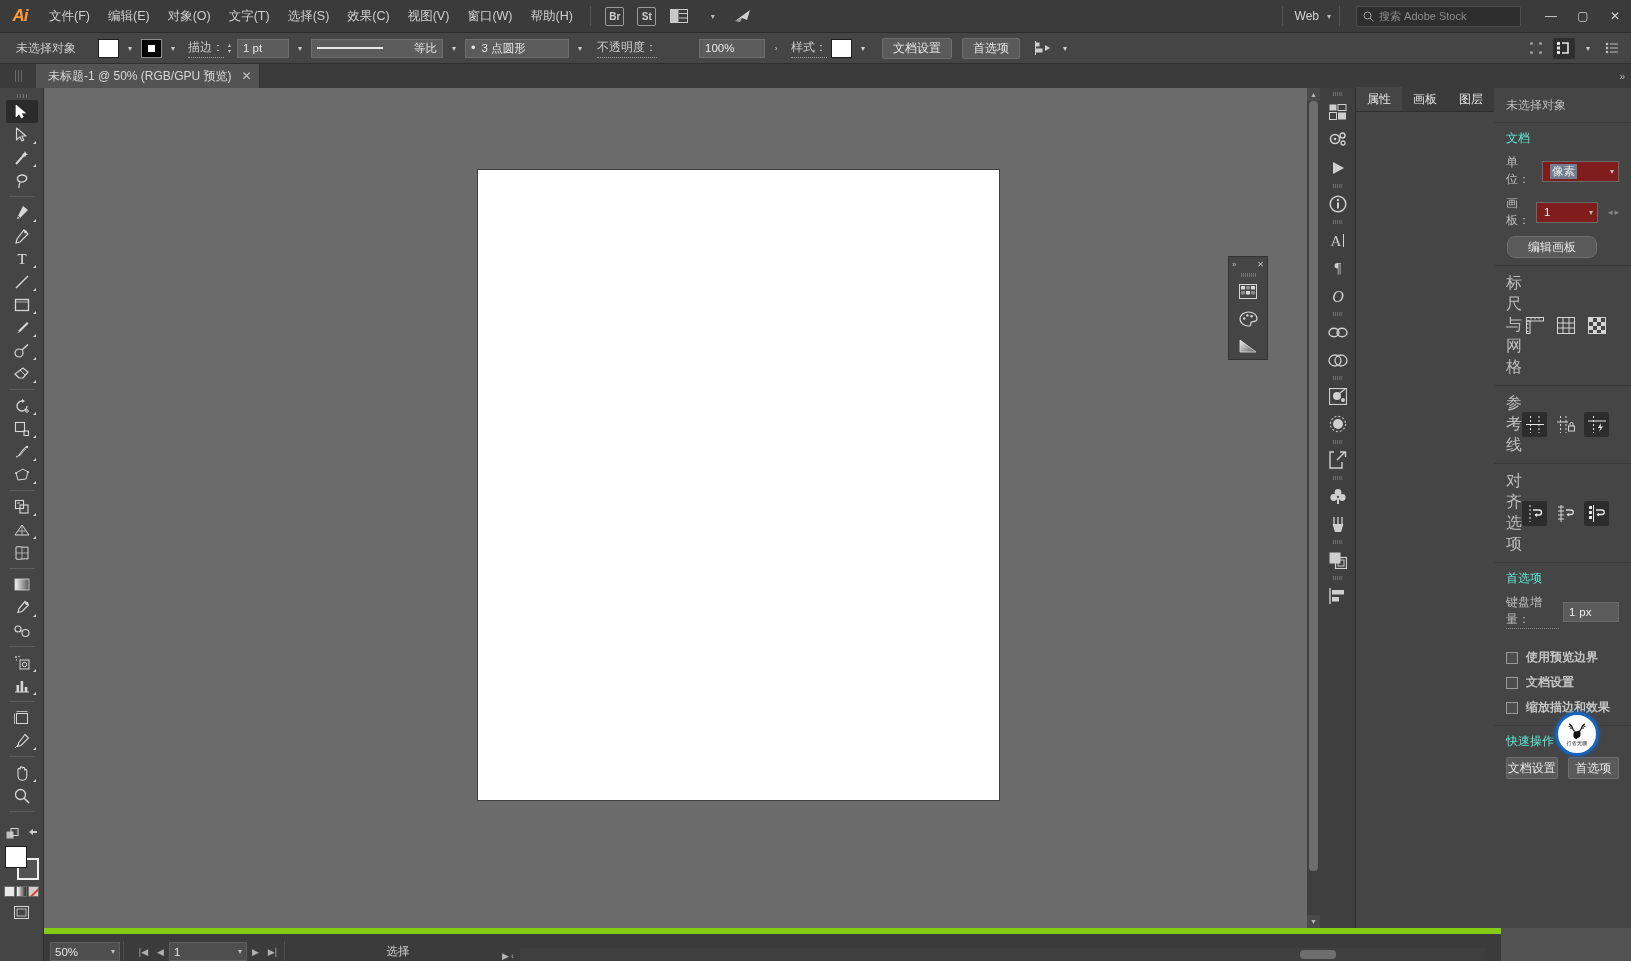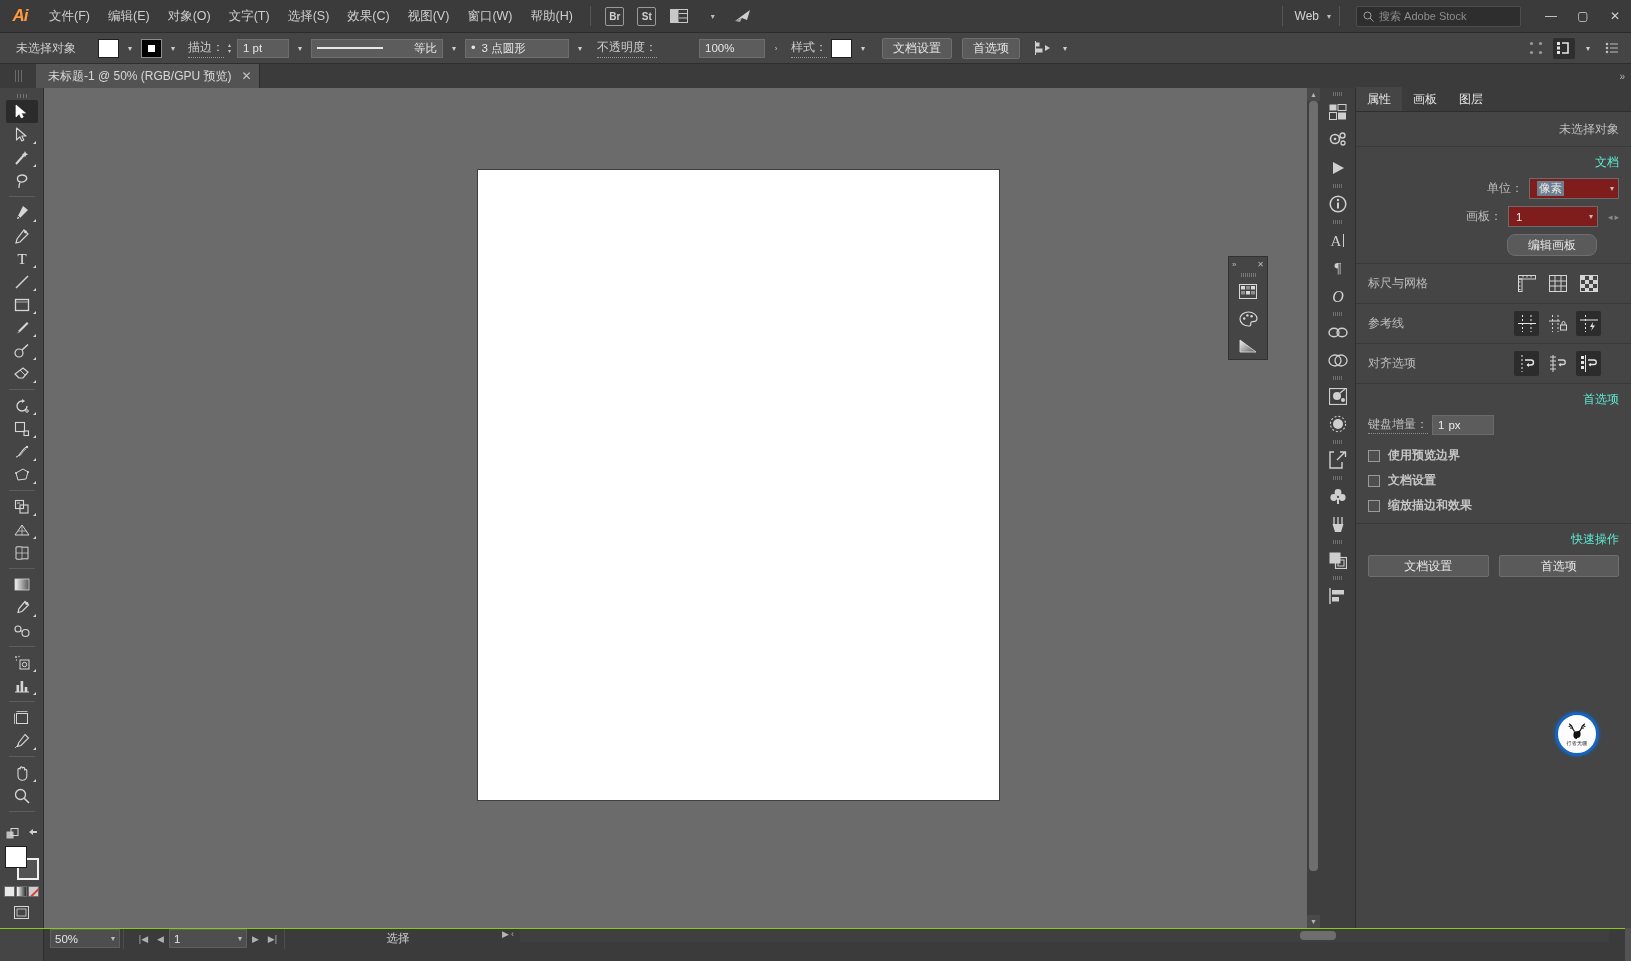--- a/index.html
+++ b/index.html
@@ -202,21 +202,21 @@
   .icon-rail {
     width: 36px; background: #3f3f3f; border-right: 1px solid #2e2e2e;
     display: flex; flex-direction: column; align-items: center; padding-top: 2px;
   }
   .rail-grip { width: 36px; height: 8px; display: flex; align-items: center; justify-content: center; gap: 1px; }
   .rail-grip i { width: 1px; height: 4px; background: #6f6f6f; }
   .rail-icon {
     width: 30px; height: 28px; display: flex; align-items: center; justify-content: center;
     color: #cfcfcf; border-radius: 2px;
   }
-  .panel-col { flex: 1; display: flex; flex-direction: column; background: #454545; text-align: right; }
+  .panel-col { flex: 1; display: flex; flex-direction: row; background: #454545; }
   .panel-tabs {
     height: 24px; background: #3b3b3b; display: flex; align-items: flex-end;
     border-bottom: 1px solid #2e2e2e;
   }
   .ptab {
     height: 24px; padding: 0 11px; display: flex; align-items: center;
     font-size: 12px; color: #e5e5e5;
   }
   .ptab.active { background: #454545; color: #e6e6e6; }
   .panel-body { flex: 1; overflow: hidden; }
@@ -234,28 +234,28 @@
   }
   .selected-text { background: #6e7e8e; padding: 0 2px; }
   .stepper { display: flex; align-items: center; gap: 2px; margin-left: 4px; }
   .stepper span { font-size: 9px; color: #8a8a8a; }
   .wide-btn {
     width: 90px; height: 22px; background: #5a5a5a; border: 1px solid #6e6e6e; border-radius: 2px;
     display: flex; align-items: center; justify-content: center;
     font-size: 12px; color: #e8e8e8; margin-left: auto;
   }
   .icon-row { display: flex; align-items: center; justify-content: space-between; }
-  .icon-row .lbl { font-size: 12px; color: #bdbdbd; }
+  .icon-row .lbl { font-size: 16px; color: #bdbdbd; }
   .icon-group { display: flex; gap: 6px; }
   .sq-btn {
     width: 25px; height: 25px; display: flex; align-items: center; justify-content: center;
     color: #d5d5d5; border-radius: 2px;
   }
   .sq-btn.on { background: #2c2c2c; }
-  .kb-row { display: flex; align-items: center; gap: 4px; margin-bottom: 12px; }
+  .kb-row { display: flex; align-items: center; gap: 4px; margin-bottom: 20px; }
   .kb-input {
     width: 62px; height: 20px; background: #5c5c5c; border: 1px solid #6b6b6b;
     display: flex; align-items: center; padding: 0 5px; gap: 4px;
     font-size: 11.5px; color: #ececec;
   }
   .chk-row { display: flex; align-items: center; gap: 8px; margin-bottom: 8px; font-weight: bold; }
   .chkbox { width: 12px; height: 12px; border: 1px solid #9a9a9a; background: #4e4e4e; }
   .chk-label { font-size: 12px; color: #c6c6c6; }
   .qa-btns { display: flex; gap: 10px; }
   .qa-btn {
@@ -269,23 +269,23 @@
     position: absolute; right: 32px; bottom: 205px; width: 44px; height: 44px;
     border-radius: 50%; background: #fdfdfd; border: 3px solid #1565c0;
     display: flex; flex-direction: column; align-items: center; justify-content: center;
     box-shadow: 0 0 4px rgba(21,101,192,.85);
   }
   .wm-deer { font-size: 18px; line-height: 16px; color: #111; }
   .wm-txt { font-size: 5px; color: #222; letter-spacing: .3px; }
 
   
   .statusbar {
-    position: absolute; left: 0; bottom: 0; width: 1625px; height: 33px;
-    background: #3b3b3b; border-top: 1px solid #84cc16;
-    display: flex; align-items: flex-start;
+    position: absolute; left: 0; bottom: 0; width: 1501px; height: 33px;
+    background: #3b3b3b; border-top: 6px solid #84cc16;
+    display: flex; align-items: flex-end;
   }
   .sb-left { width: 44px; height: 33px; background: #454545; border-right:1px solid #2e2e2e;}
   .sb-zoom {
     width: 70px; height: 19px; background: #4e4e4e; border: 1px solid #5f5f5f;
     display: flex; align-items: center; padding: 0 4px; margin-left: 6px;
     font-size: 11.5px; color: #e4e4e4; justify-content: space-between;
   }
   .sb-nav { display: flex; align-items: center; gap: 0; margin-left: 8px; }
   .nav-btn {
     width: 17px; height: 19px; display:flex; align-items:center; justify-content:center;

